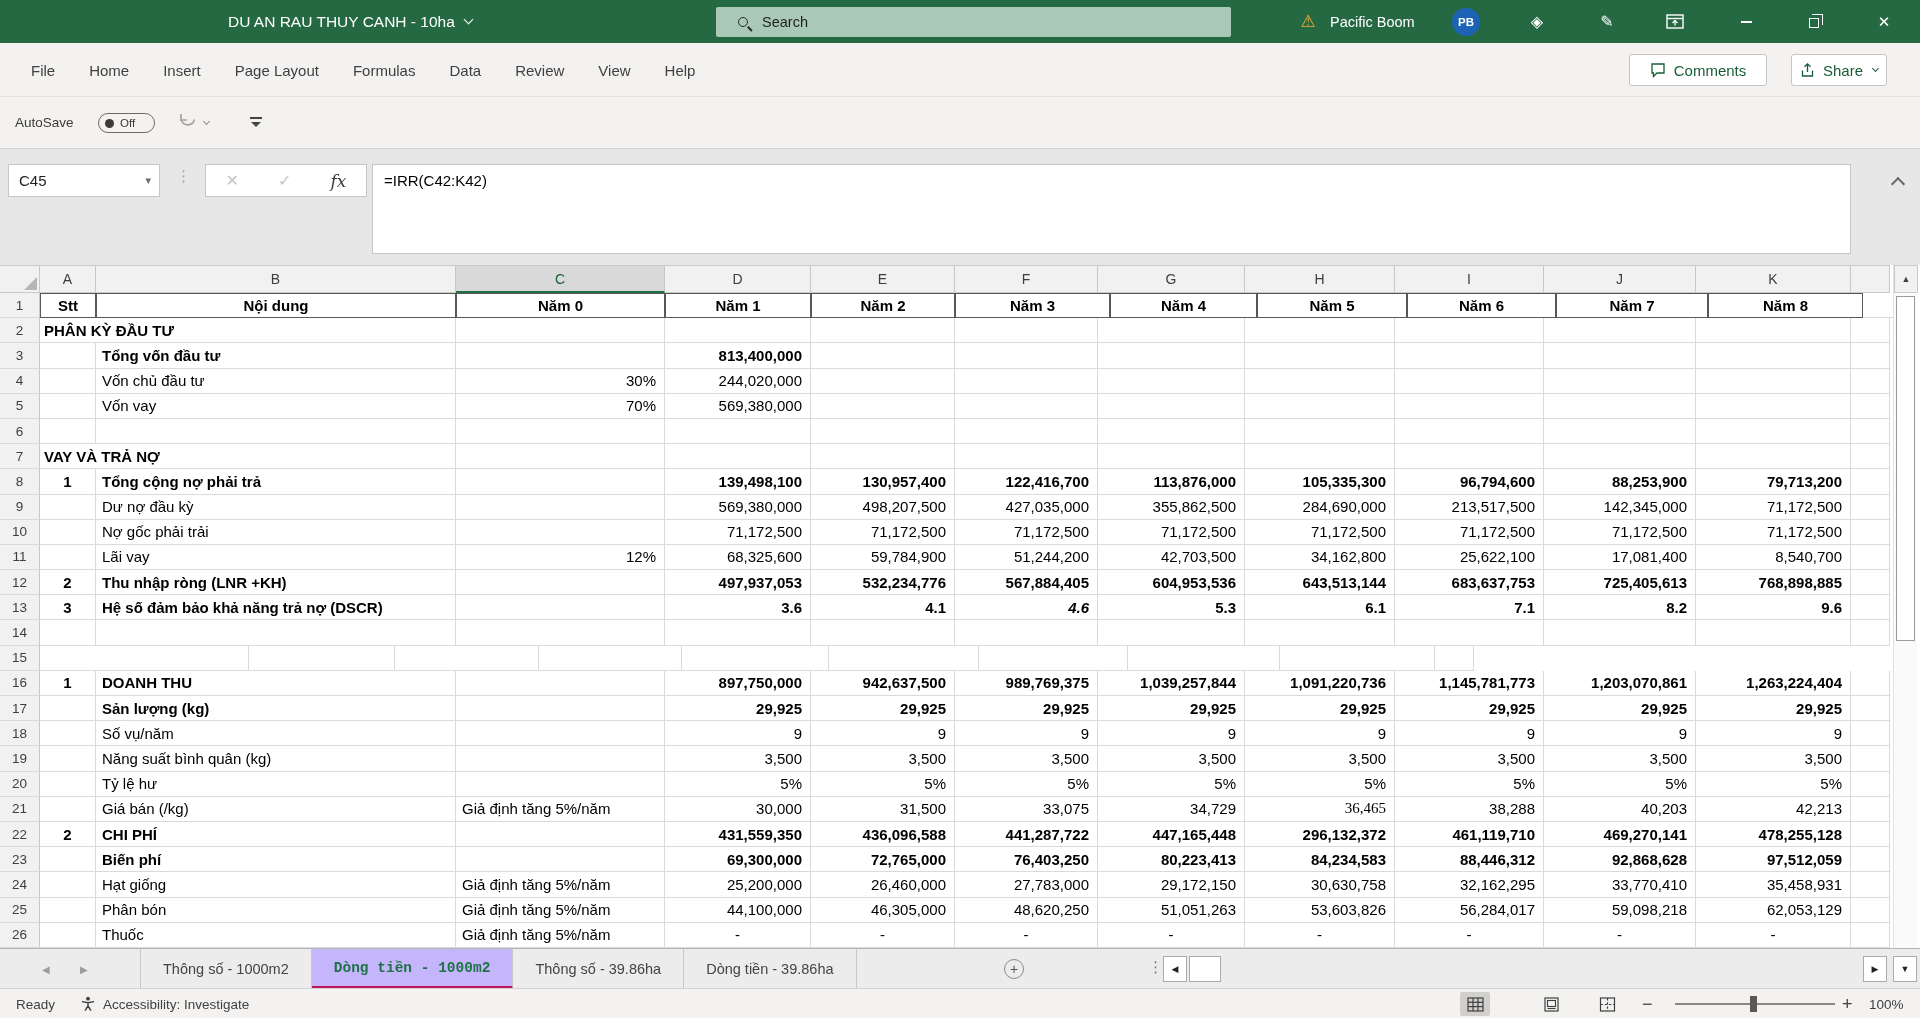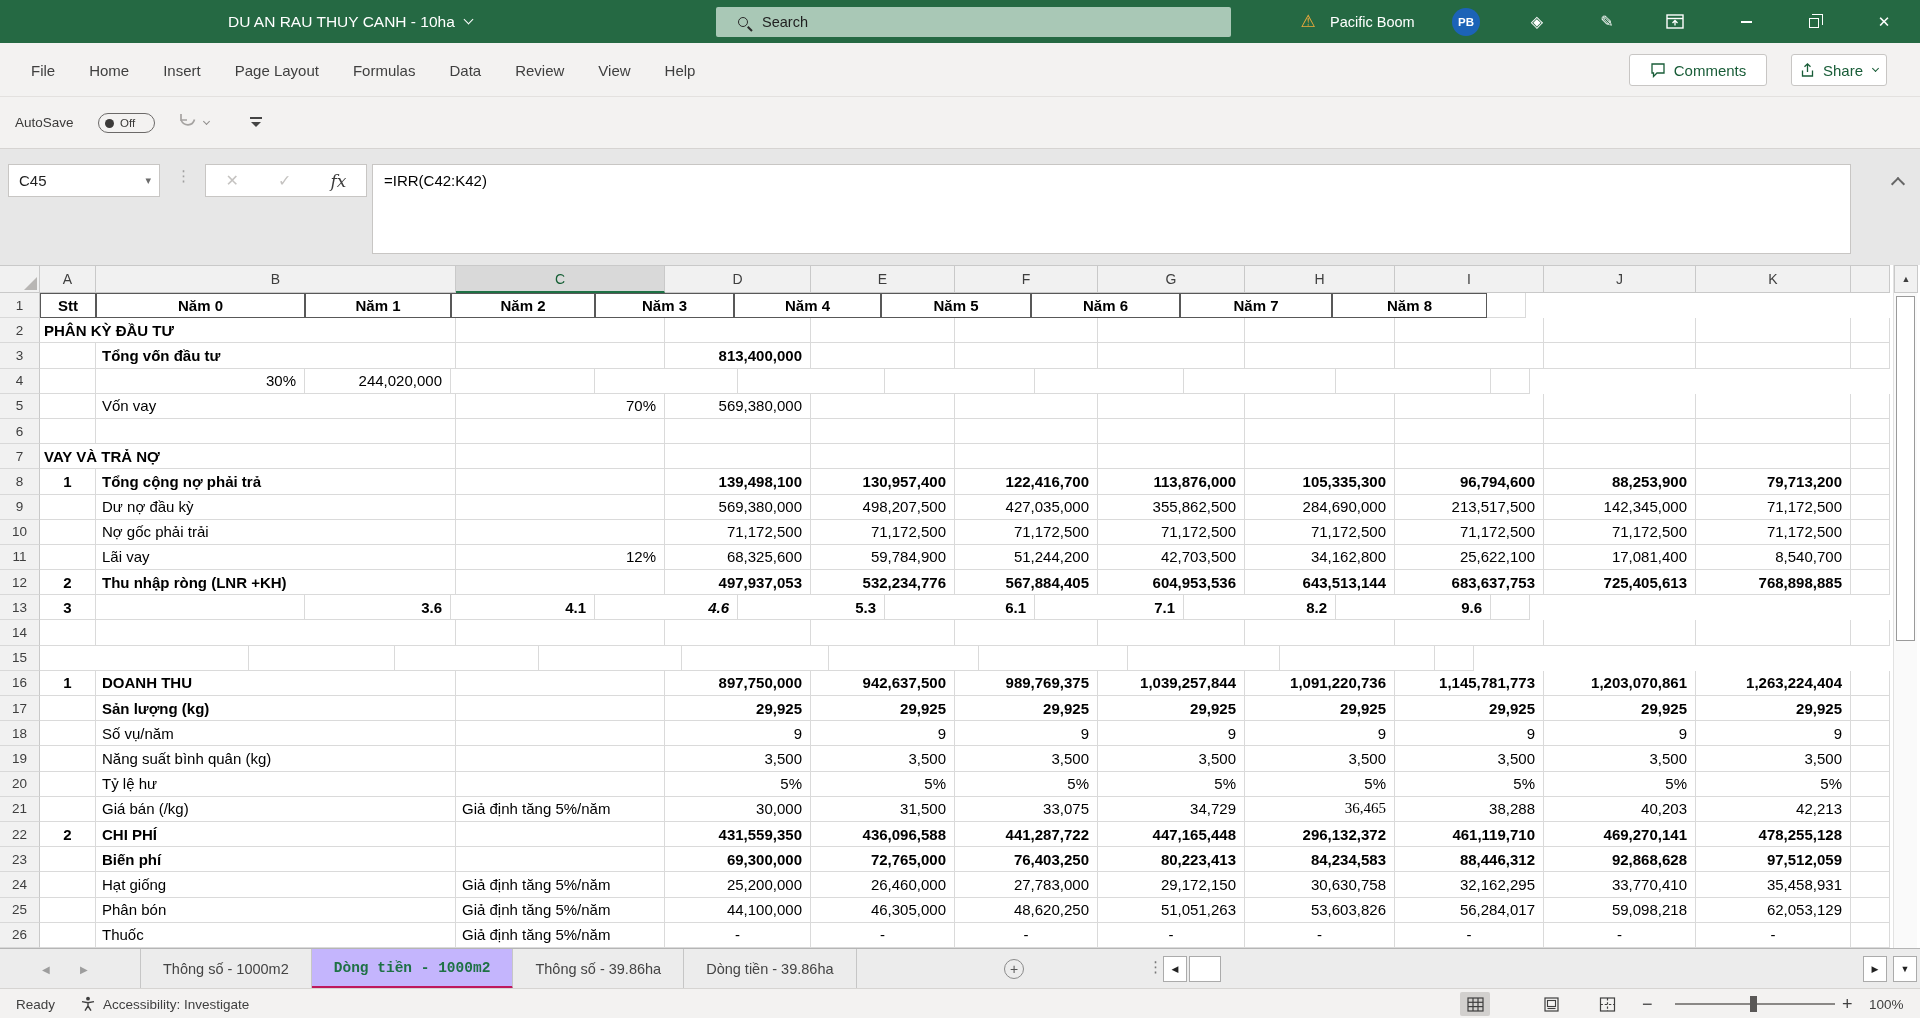--- a/index.html
+++ b/index.html
@@ -241,24 +241,25 @@
       <div class="colhdr" style="width: 149px;">I</div>
       <div class="colhdr" style="width: 152px;">J</div>
       <div class="colhdr" style="width: 155px;">K</div>
       <div class="colhdr" style="width: 39px;"></div>
     </div>
 
   <div id="gridRows">
       <div class="grid-row">
         <div class="rowhdr">1</div>
         <div class="cell hdrcell ac" style="width: 56px;">Stt</div>
+        <div class="cell hdrcell ac" style="width: 360px;">Nội dung</div>
         <div class="cell hdrcell ac" style="width: 209px;">Năm 0</div>
         <div class="cell hdrcell ac" style="width: 146px;">Năm 1</div>
         <div class="cell hdrcell ac" style="width: 144px;">Năm 2</div>
-        <div class="cell hdrcell ac" style="width: 139px;">Năm 3</div>
+        <div class="cell hdrcell ac" style="width: 155px;">Năm 3</div>
         <div class="cell hdrcell ac" style="width: 147px;">Năm 4</div>
         <div class="cell hdrcell ac" style="width: 150px;">Năm 5</div>
         <div class="cell hdrcell ac" style="width: 149px;">Năm 6</div>
         <div class="cell hdrcell ac" style="width: 152px;">Năm 7</div>
         <div class="cell hdrcell ac" style="width: 155px;">Năm 8</div>
         <div class="cell al" style="width: 39px;"></div>
       </div>
       <div class="grid-row">
         <div class="rowhdr">2</div>
         <div class="cell al bold" style="width: 416px; padding-left: 4px;">PHÂN KỲ ĐẦU TƯ</div>
@@ -284,20 +285,21 @@
         <div class="cell ar bold" style="width: 147px;"></div>
         <div class="cell ar bold" style="width: 150px;"></div>
         <div class="cell ar bold" style="width: 149px;"></div>
         <div class="cell ar bold" style="width: 152px;"></div>
         <div class="cell ar bold" style="width: 155px;"></div>
         <div class="cell al" style="width: 39px;"></div>
       </div>
       <div class="grid-row">
         <div class="rowhdr">4</div>
         <div class="cell ac" style="width: 56px;"></div>
+        <div class="cell al" style="width: 360px;">Vốn chủ đầu tư</div>
         <div class="cell ar" style="width: 209px;">30%</div>
         <div class="cell ar" style="width: 146px; text-align: right;">244,020,000</div>
         <div class="cell ar" style="width: 144px;"></div>
         <div class="cell ar" style="width: 143px;"></div>
         <div class="cell ar" style="width: 147px;"></div>
         <div class="cell ar" style="width: 150px;"></div>
         <div class="cell ar" style="width: 149px;"></div>
         <div class="cell ar" style="width: 152px;"></div>
         <div class="cell ar" style="width: 155px;"></div>
         <div class="cell al" style="width: 39px;"></div>
@@ -417,20 +419,21 @@
         <div class="cell ar bold" style="width: 147px;">604,953,536</div>
         <div class="cell ar bold" style="width: 150px;">643,513,144</div>
         <div class="cell ar bold" style="width: 149px;">683,637,753</div>
         <div class="cell ar bold" style="width: 152px;">725,405,613</div>
         <div class="cell ar bold" style="width: 155px;">768,898,885</div>
         <div class="cell al" style="width: 39px;"></div>
       </div>
       <div class="grid-row">
         <div class="rowhdr">13</div>
         <div class="cell ac bold" style="width: 56px;">3</div>
+        <div class="cell al bold" style="width: 360px;">Hệ số đảm bảo khả năng trả nợ (DSCR)</div>
         <div class="cell al bold" style="width: 209px;"></div>
         <div class="cell ar bold" style="width: 146px;">3.6</div>
         <div class="cell ar bold" style="width: 144px;">4.1</div>
         <div class="cell ar bold" style="width: 143px; font-style: italic;">4.6</div>
         <div class="cell ar bold" style="width: 147px;">5.3</div>
         <div class="cell ar bold" style="width: 150px;">6.1</div>
         <div class="cell ar bold" style="width: 149px;">7.1</div>
         <div class="cell ar bold" style="width: 152px;">8.2</div>
         <div class="cell ar bold" style="width: 155px;">9.6</div>
         <div class="cell al" style="width: 39px;"></div>

